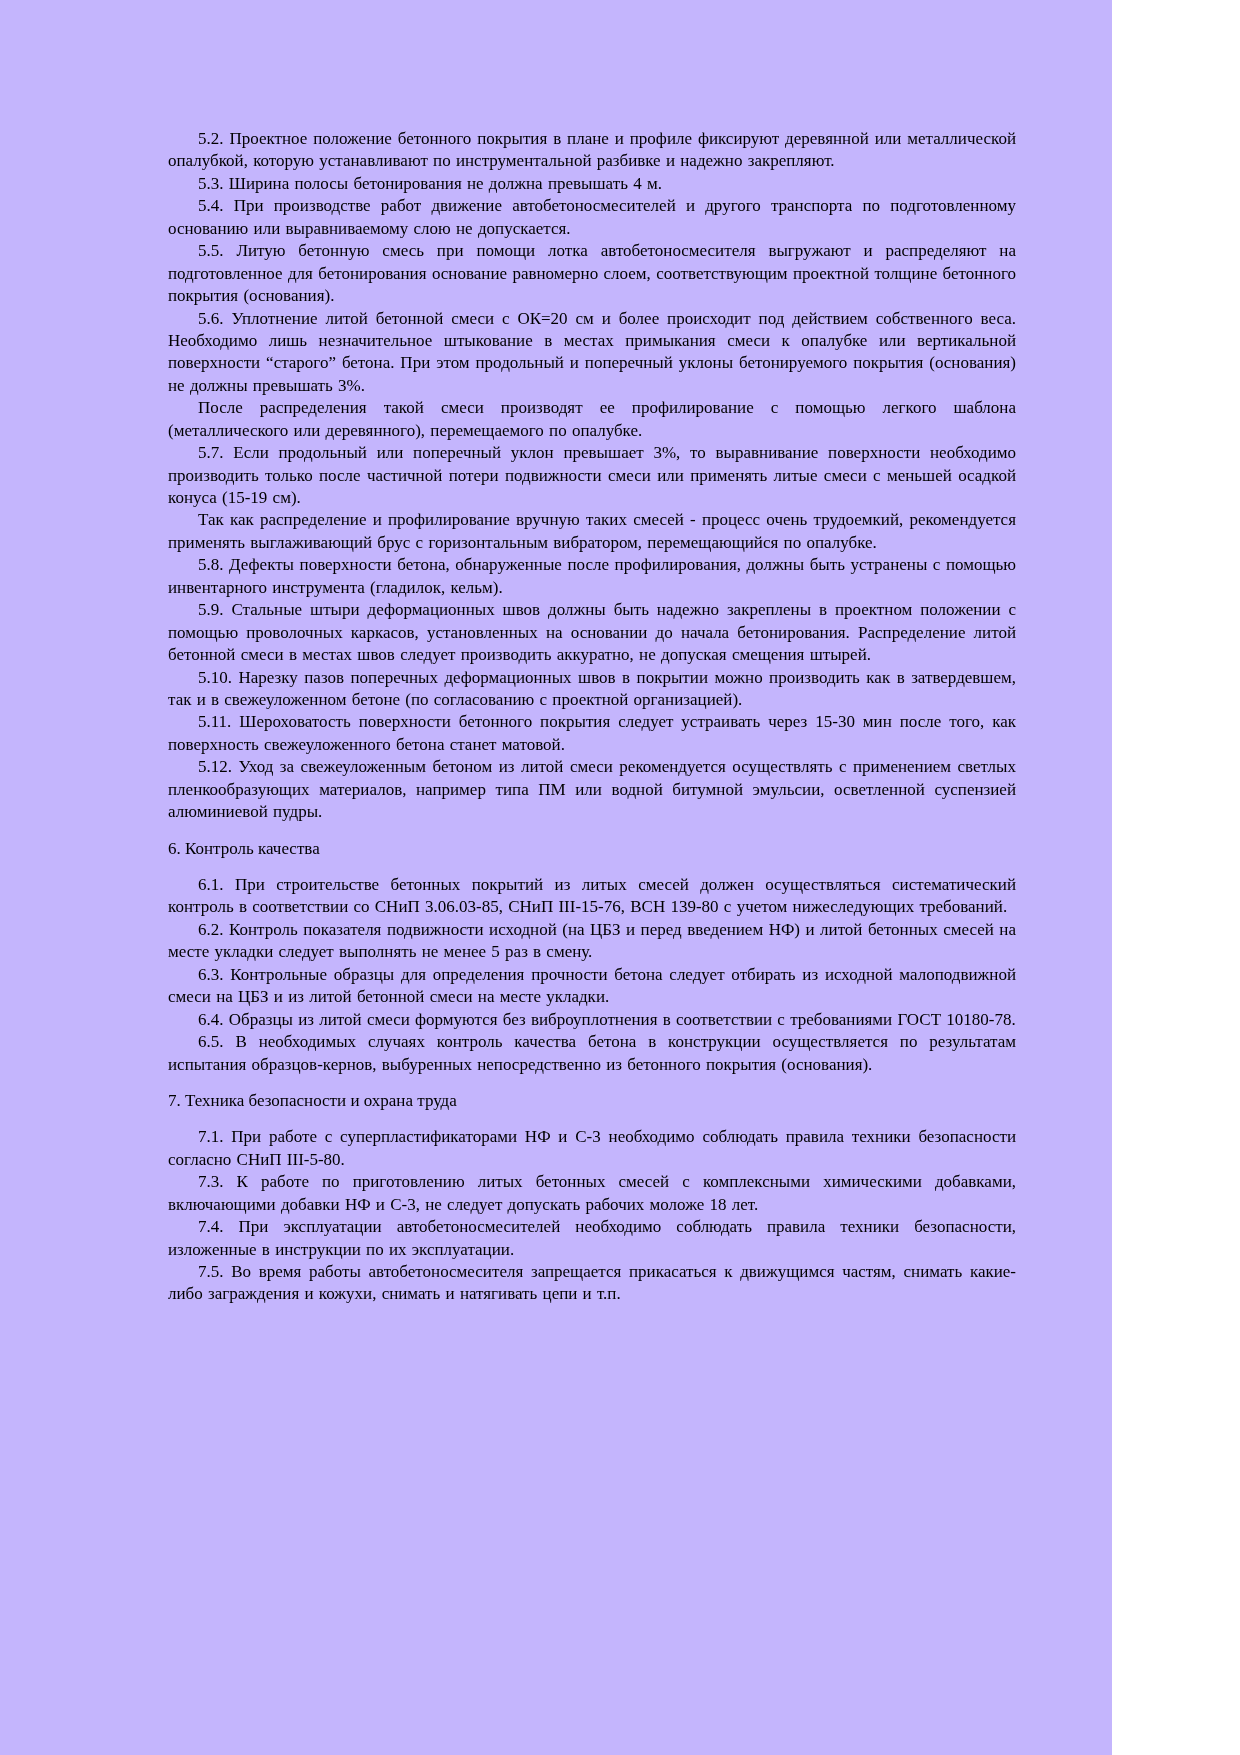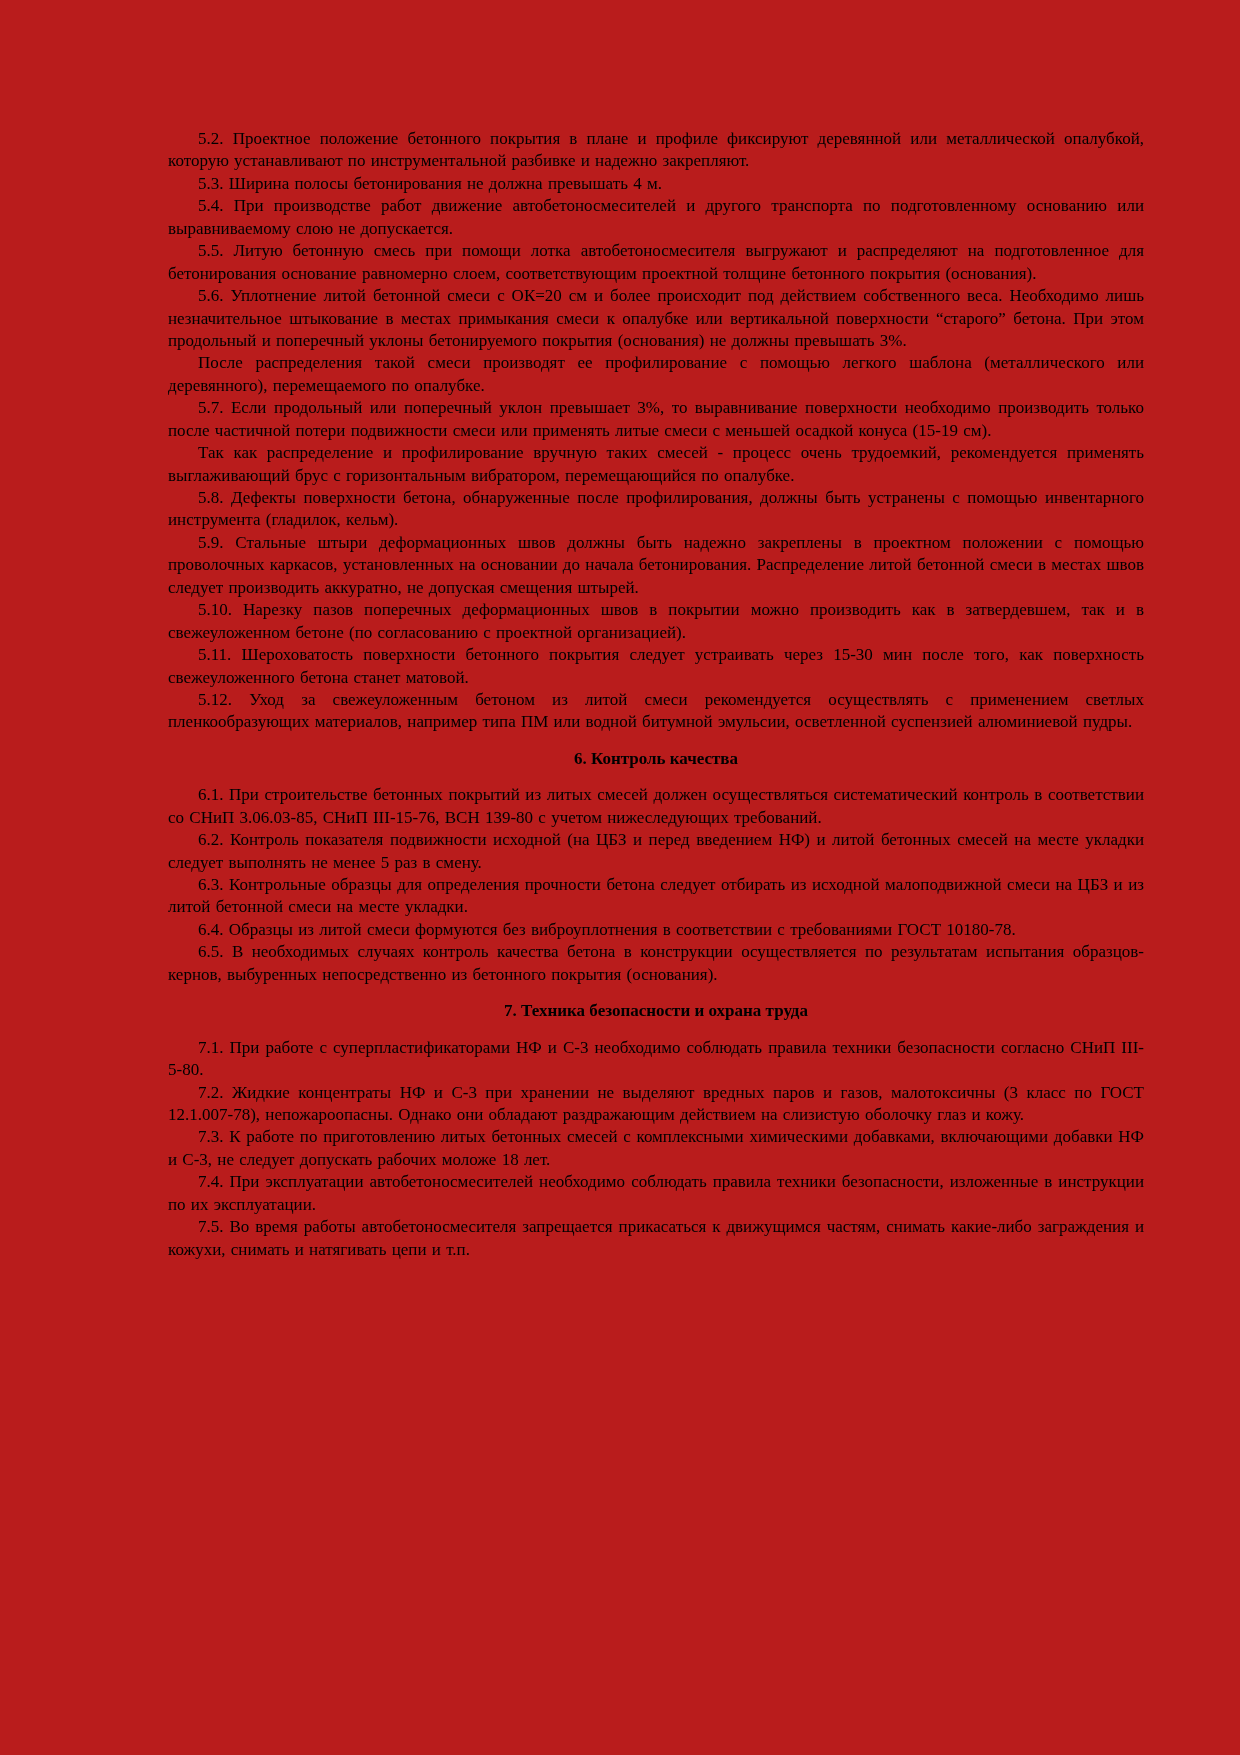--- a/index.html
+++ b/index.html
@@ -8,40 +8,39 @@
     padding: 0;
     background: #ffffff;
   }
   body {
     width: 1240px;
     min-height: 1755px;
     font-family: "Liberation Serif", "DejaVu Serif", serif;
     color: #000000;
   }
   .page {
-    width: 1240px;
+    width: 1112px;
     min-height: 1755px;
     box-sizing: border-box;
     padding: 128px 96px 100px 168px;
-    background: #b91c1c;
+    background: #c4b5fd;
   }
   .doc p {
     margin: 0;
     font-size: 17px;
     line-height: 1.32;
     text-align: justify;
     text-indent: 30px;
     word-spacing: 1px;
   }
   .doc h2 {
     margin: 14px 0 14px 0;
     font-size: 17px;
     line-height: 1.32;
-    font-weight: bold;
-    text-align: center;
+    font-weight: normal;
     text-indent: 0;
   }
 </style>
 </head>
 <body>
 
 <div class="page">
   <div class="doc" id="doc-body">
       <p>5.2. Проектное положение бетонного покрытия в плане и профиле фиксируют деревянной или металлической опалубкой, которую устанавливают по инструментальной разбивке и надежно закрепляют.</p>
       <p>5.3. Ширина полосы бетонирования не должна превышать 4 м.</p>
@@ -57,18 +56,17 @@
       <p>5.11. Шероховатость поверхности бетонного покрытия следует устраивать через 15-30 мин после того, как поверхность свежеуложенного бетона станет матовой.</p>
       <p>5.12. Уход за свежеуложенным бетоном из литой смеси рекомендуется осуществлять с применением светлых пленкообразующих материалов, например типа ПМ или водной битумной эмульсии, осветленной суспензией алюминиевой пудры.</p>
       <h2>6. Контроль качества</h2>
       <p>6.1. При строительстве бетонных покрытий из литых смесей должен осуществляться систематический контроль в соответствии со СНиП 3.06.03-85, СНиП III-15-76, ВСН 139-80 с учетом нижеследующих требований.</p>
       <p>6.2. Контроль показателя подвижности исходной (на ЦБЗ и перед введением НФ) и литой бетонных смесей на месте укладки следует выполнять не менее 5 раз в смену.</p>
       <p>6.3. Контрольные образцы для определения прочности бетона следует отбирать из исходной малоподвижной смеси на ЦБЗ и из литой бетонной смеси на месте укладки.</p>
       <p>6.4. Образцы из литой смеси формуются без виброуплотнения в соответствии с требованиями ГОСТ 10180-78.</p>
       <p>6.5. В необходимых случаях контроль качества бетона в конструкции осуществляется по результатам испытания образцов-кернов, выбуренных непосредственно из бетонного покрытия (основания).</p>
       <h2>7. Техника безопасности и охрана труда</h2>
       <p>7.1. При работе с суперпластификаторами НФ и С-3 необходимо соблюдать правила техники безопасности согласно СНиП III-5-80.</p>
-      <p>7.2. Жидкие концентраты НФ и С-3 при хранении не выделяют вредных паров и газов, малотоксичны (3 класс по ГОСТ 12.1.007-78), непожароопасны. Однако они обладают раздражающим действием на слизистую оболочку глаз и кожу.</p>
       <p>7.3. К работе по приготовлению литых бетонных смесей с комплексными химическими добавками, включающими добавки НФ и С-3, не следует допускать рабочих моложе 18 лет.</p>
       <p>7.4. При эксплуатации автобетоносмесителей необходимо соблюдать правила техники безопасности, изложенные в инструкции по их эксплуатации.</p>
       <p>7.5. Во время работы автобетоносмесителя запрещается прикасаться к движущимся частям, снимать какие-либо заграждения и кожухи, снимать и натягивать цепи и т.п.</p>
     </div>
 </div>
 
 </body></html>

